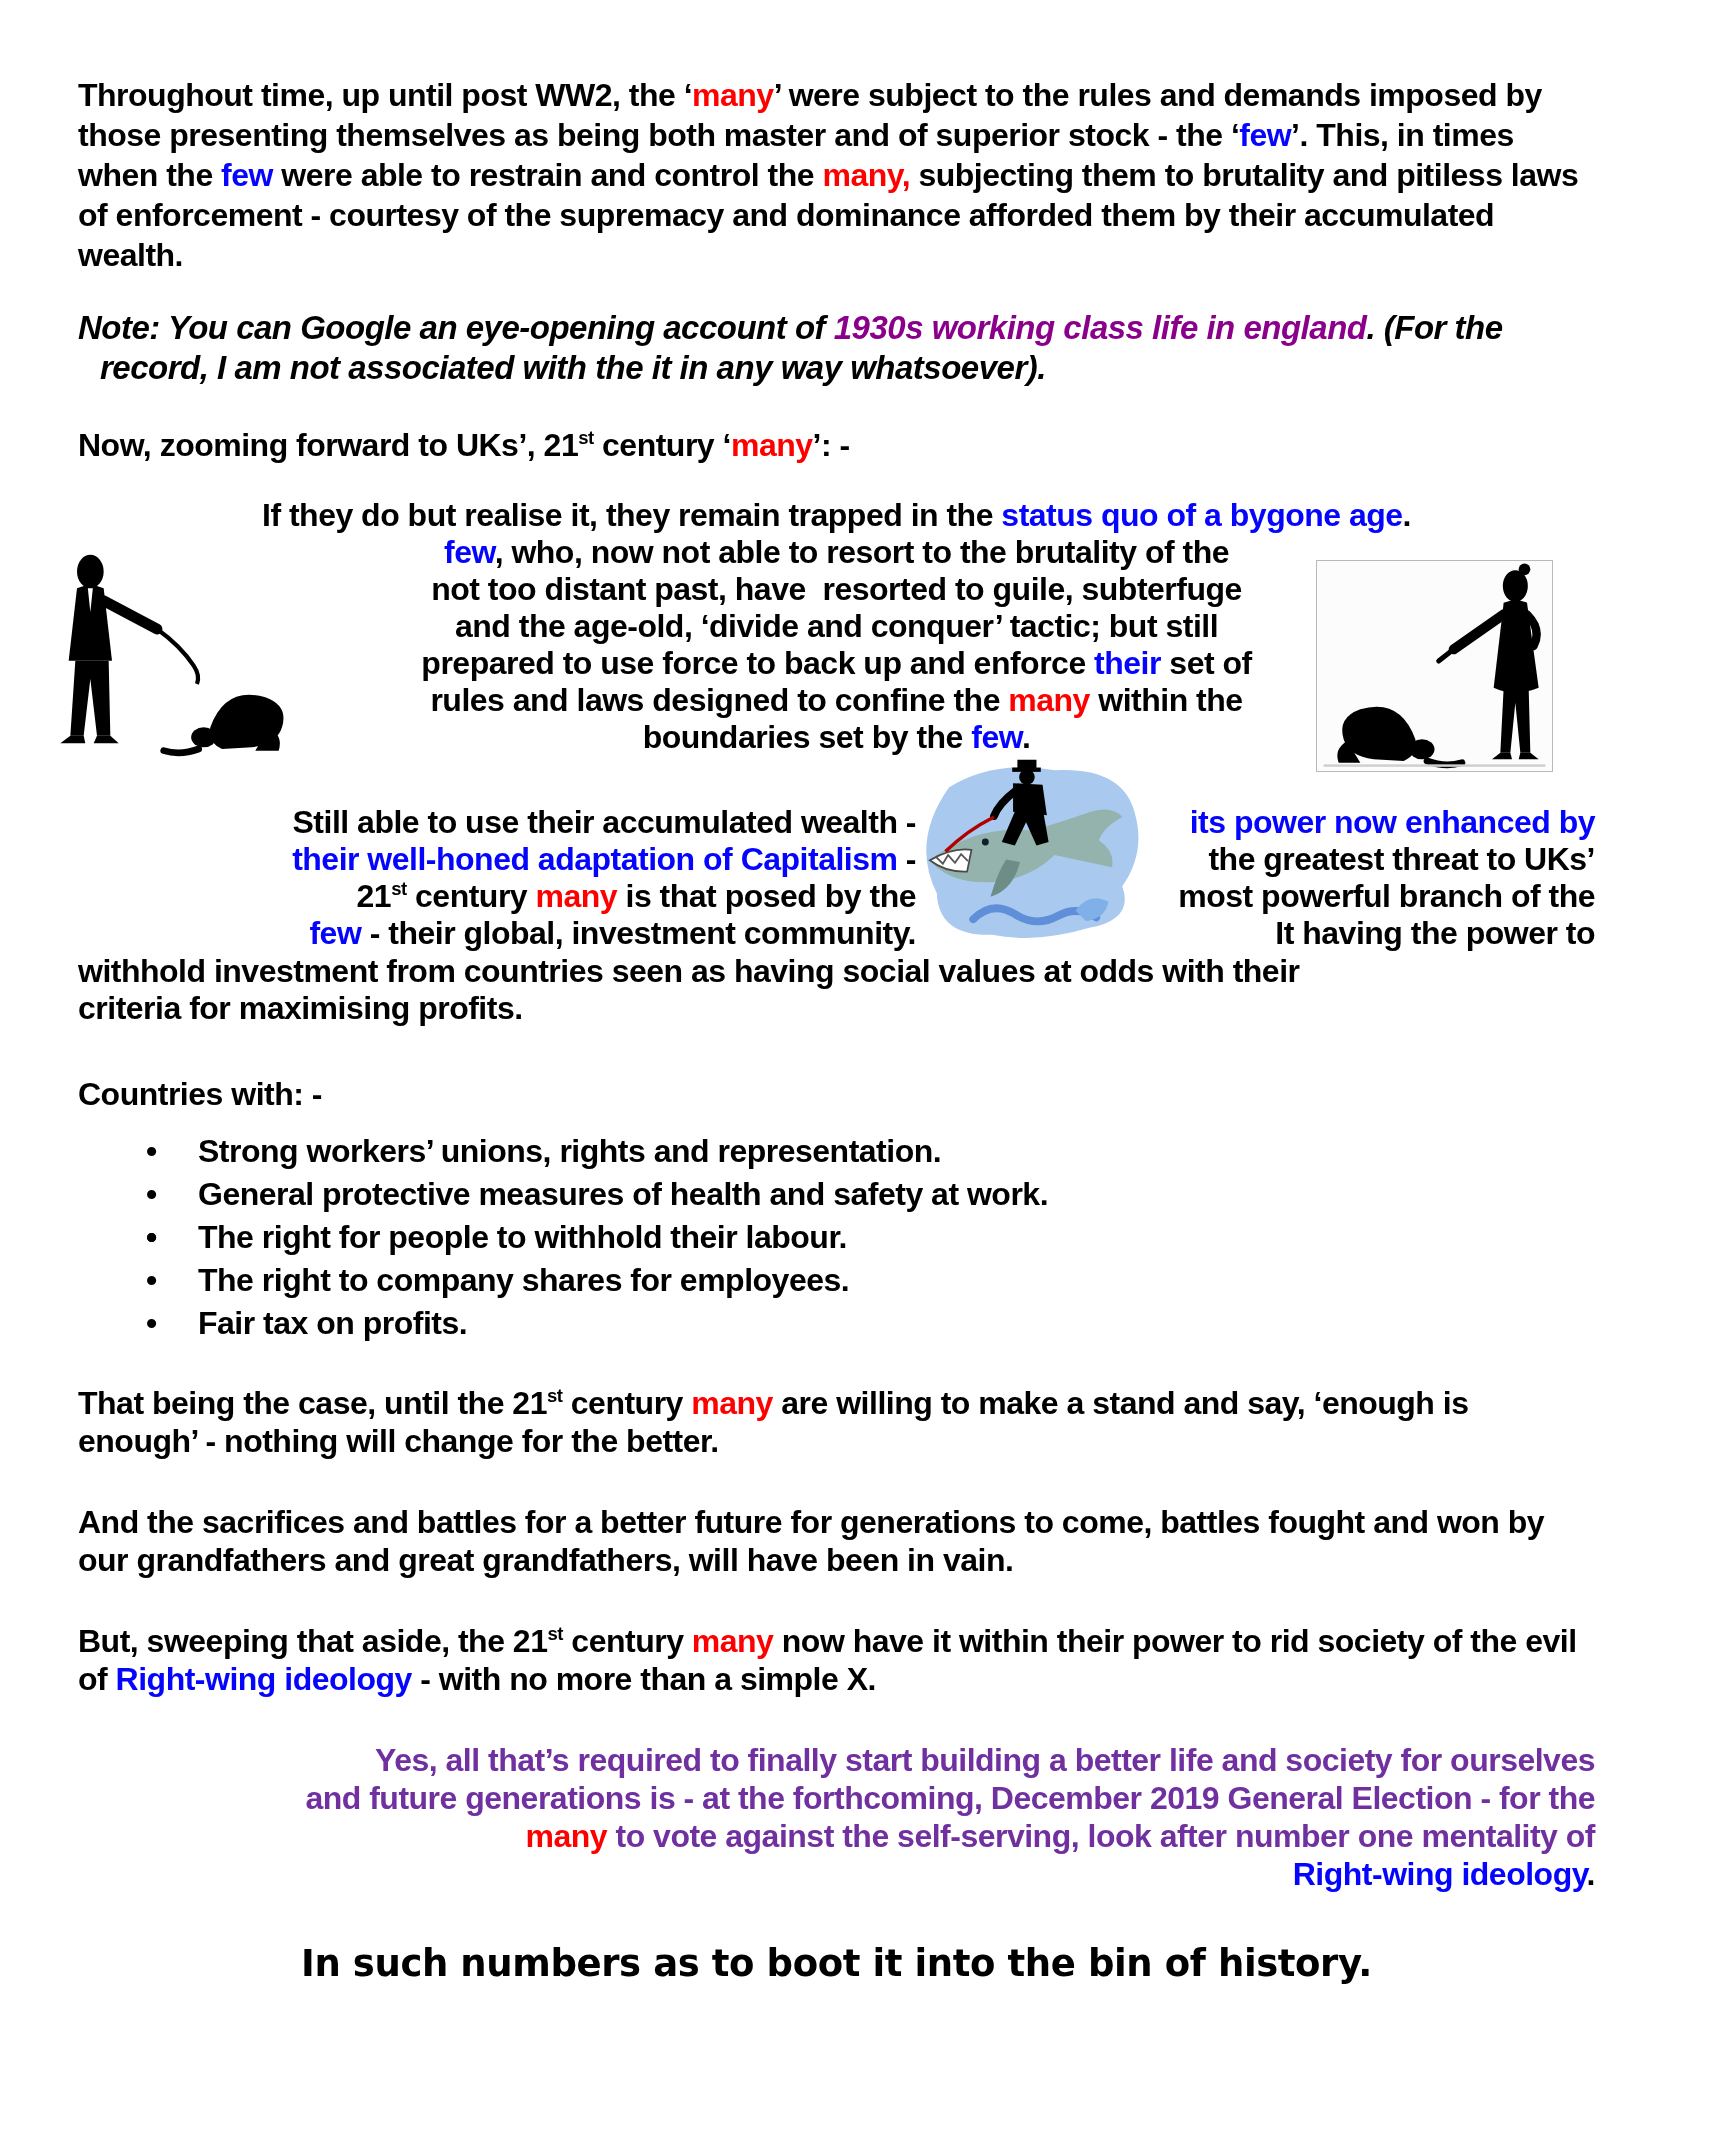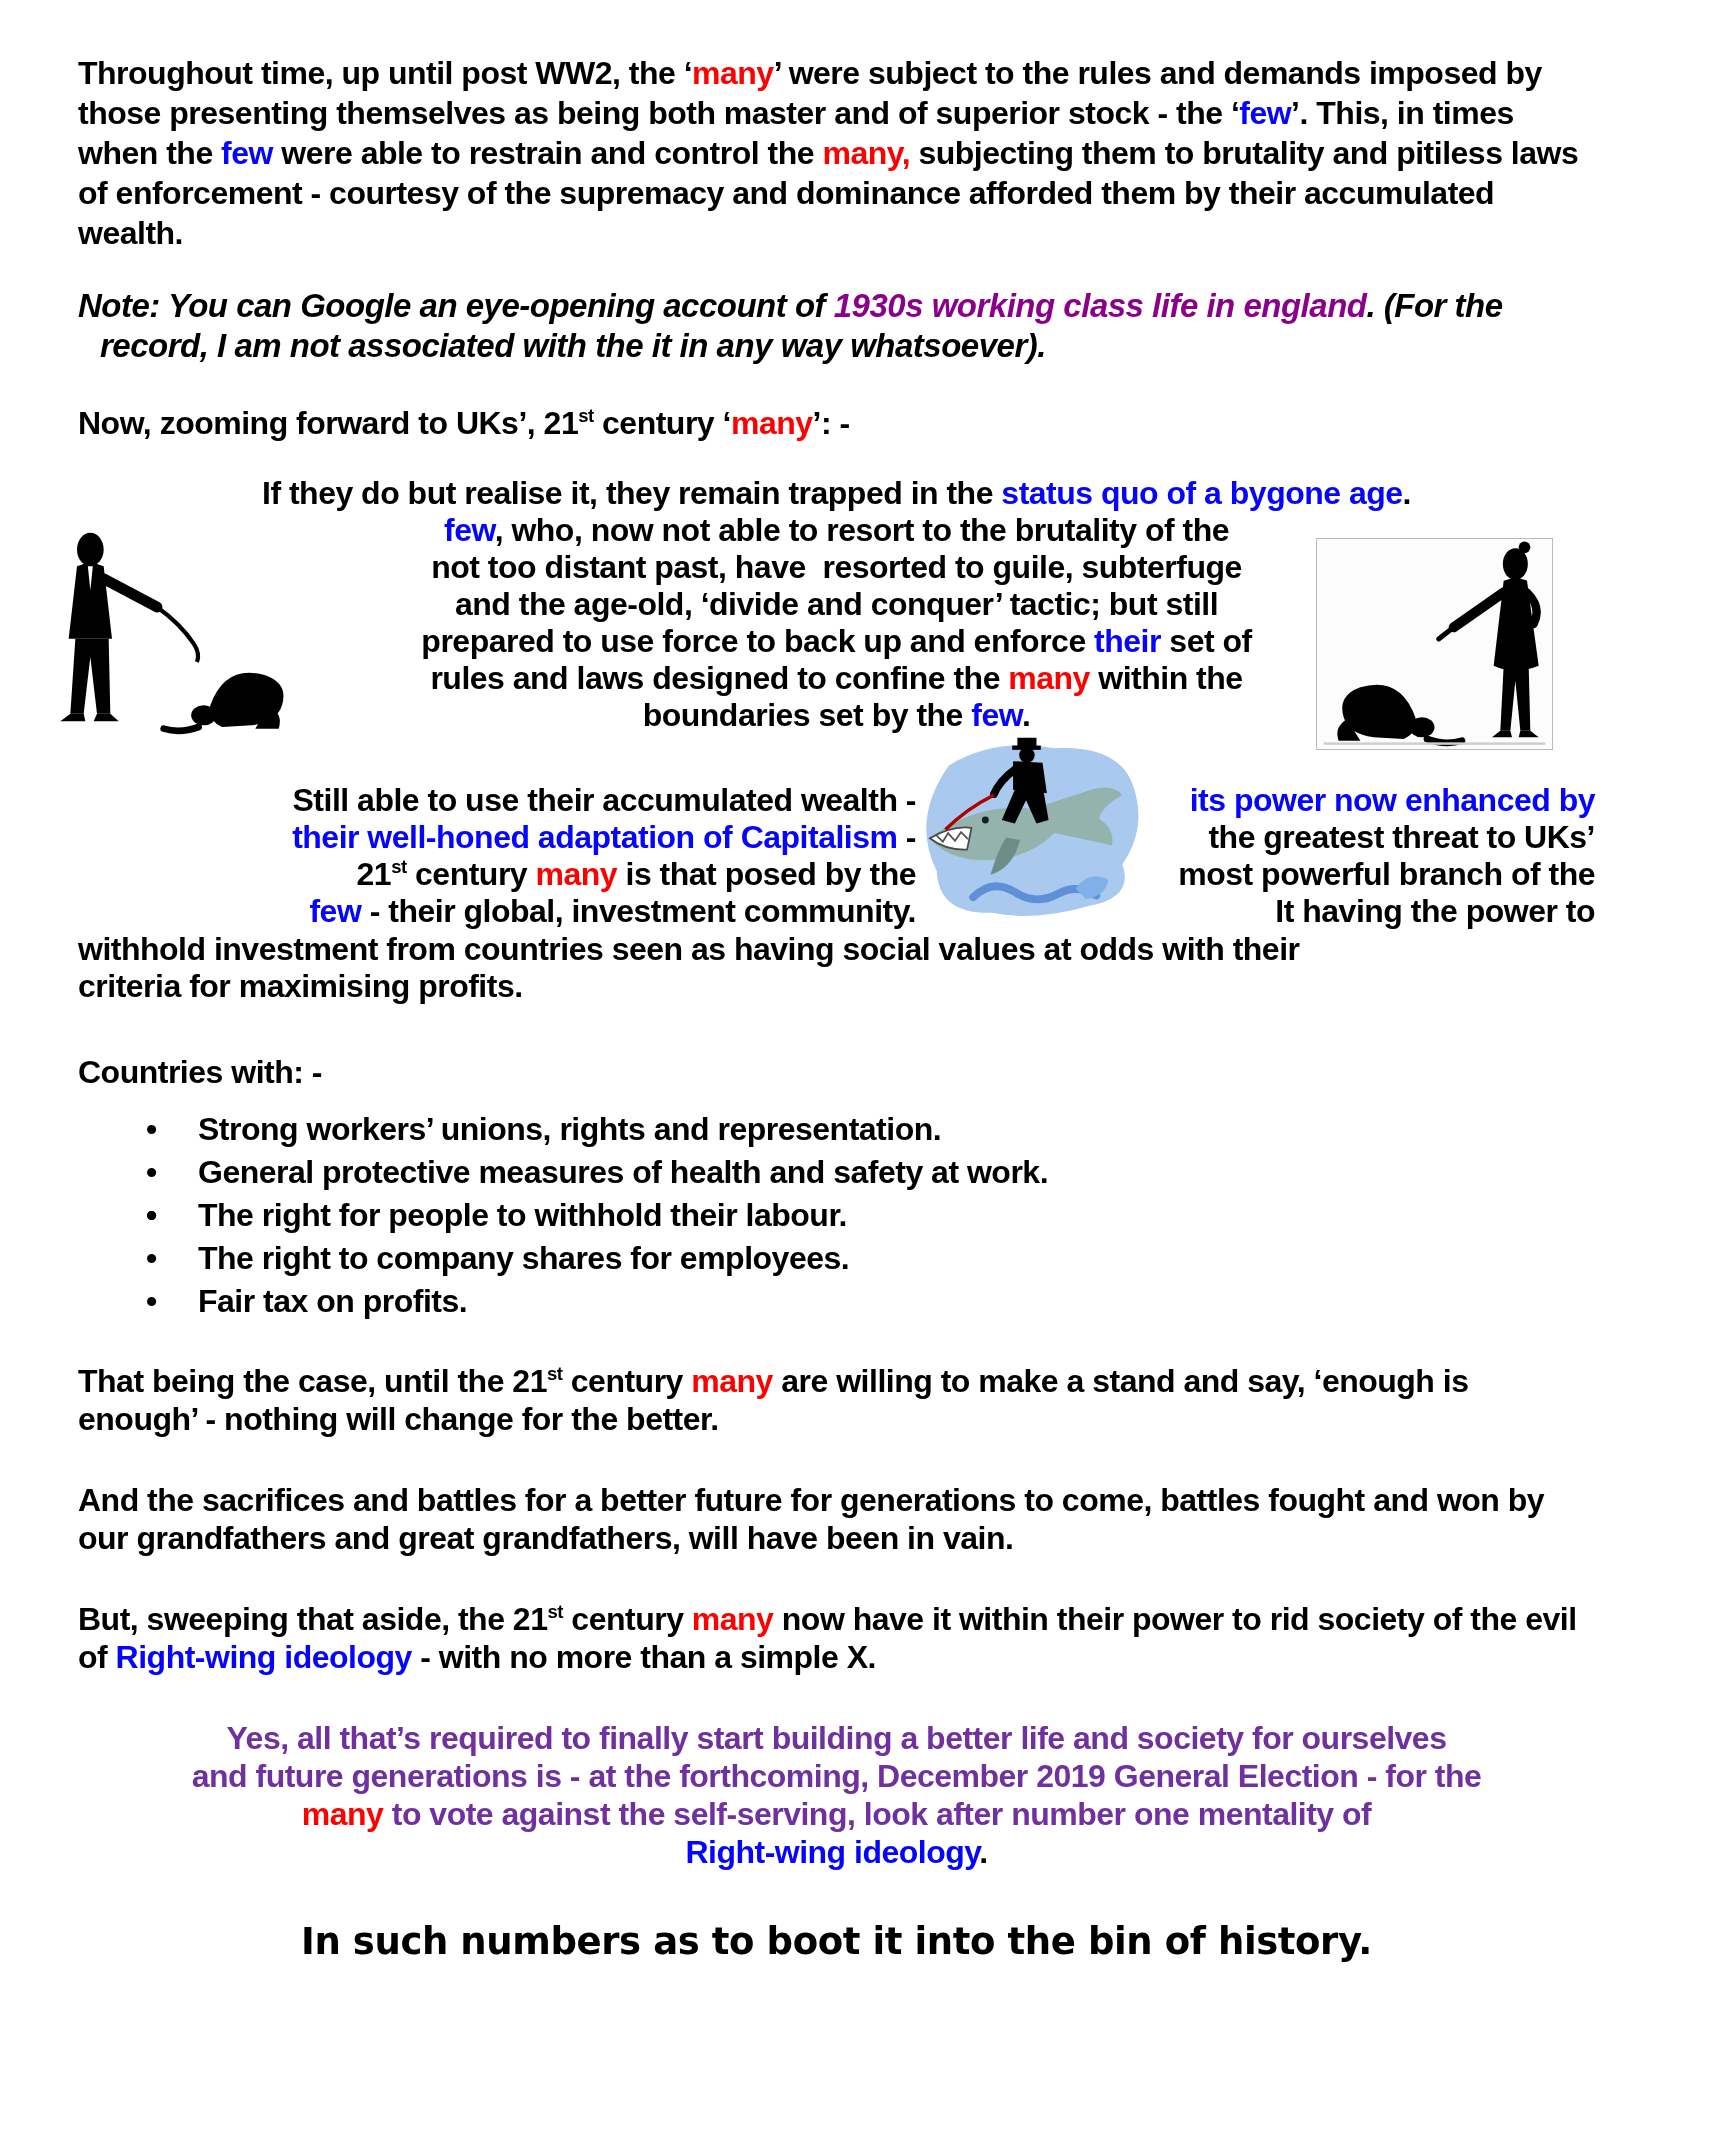--- a/index.html
+++ b/index.html
@@ -1,20 +1,20 @@
 <!DOCTYPE html>
 <html style="--c-red: #ff0000; --c-blue: #0404ff; --c-purple: #8b008b; --c-violet: #7030a0;font-size:13.4px"><head>
 <meta charset="utf-8">
 <style>
   html,body{margin:0;padding:0;background:#ffffff;}
   .doc{
     box-sizing:border-box;
     width:1641px;
     min-height:2137px;
-    padding:53px 46px 25px 78px;
+    padding:75px 46px 25px 78px;
     font-family:"Liberation Sans",sans-serif;
     font-weight:700;
     color:#000;
     font-size:32px;
     line-height:40px;
     letter-spacing:-0.5px;
     background:#fff;
     overflow:hidden;
   }
   .c-red{color:var(--c-red);}
@@ -35,21 +35,21 @@
   .still-row{display:flex;align-items:flex-start;text-align:right;}
   .still-left{width:838px;flex:0 0 auto;}
   .still-right{flex:1;}
   .still-img{flex:0 0 auto;width:234px;margin:-46px 6.7px 0 0;}
   .rich-line{white-space:pre;}
   .countries-h{margin:0 0 18.4px 0;}
   ul.points{list-style:none;margin:0 0 42px 68px;padding:0;}
   ul.points li{position:relative;padding-left:52px;margin:0 0 5px 0;line-height:38px;}
   ul.points .dot{position:absolute;left:0;top:0;}
   .para2{margin:0 0 43px 0;line-height:38px;}
-  .yes-call{color:var(--c-violet);text-align:center;line-height:38px;margin:12px 0 48px 0;}
+  .yes-call{color:var(--c-violet);text-align:right;line-height:38px;margin:12px 0 48px 0;}
   .closing{font-family:"DejaVu Sans",sans-serif;font-size:37px;line-height:45px;letter-spacing:-0.4px;text-align:center;margin:0;}
   svg{display:block;}
 </style>
 </head>
 <body>
 
 <div class="doc">
 
   <p class="para"><span>Throughout time, up until post WW2, the ‘</span><span class="c-red">many</span><span>’ were subject to the rules and demands imposed by those presenting themselves as being both master and of superior stock - the ‘</span><span class="c-blue">few</span><span>’. This, in times when the </span><span class="c-blue">few</span><span> were able to restrain and control the </span><span class="c-red">many,</span><span> subjecting them to brutality and pitiless laws of enforcement - courtesy of the supremacy and dominance afforded them by their accumulated wealth.</span></p>
 

